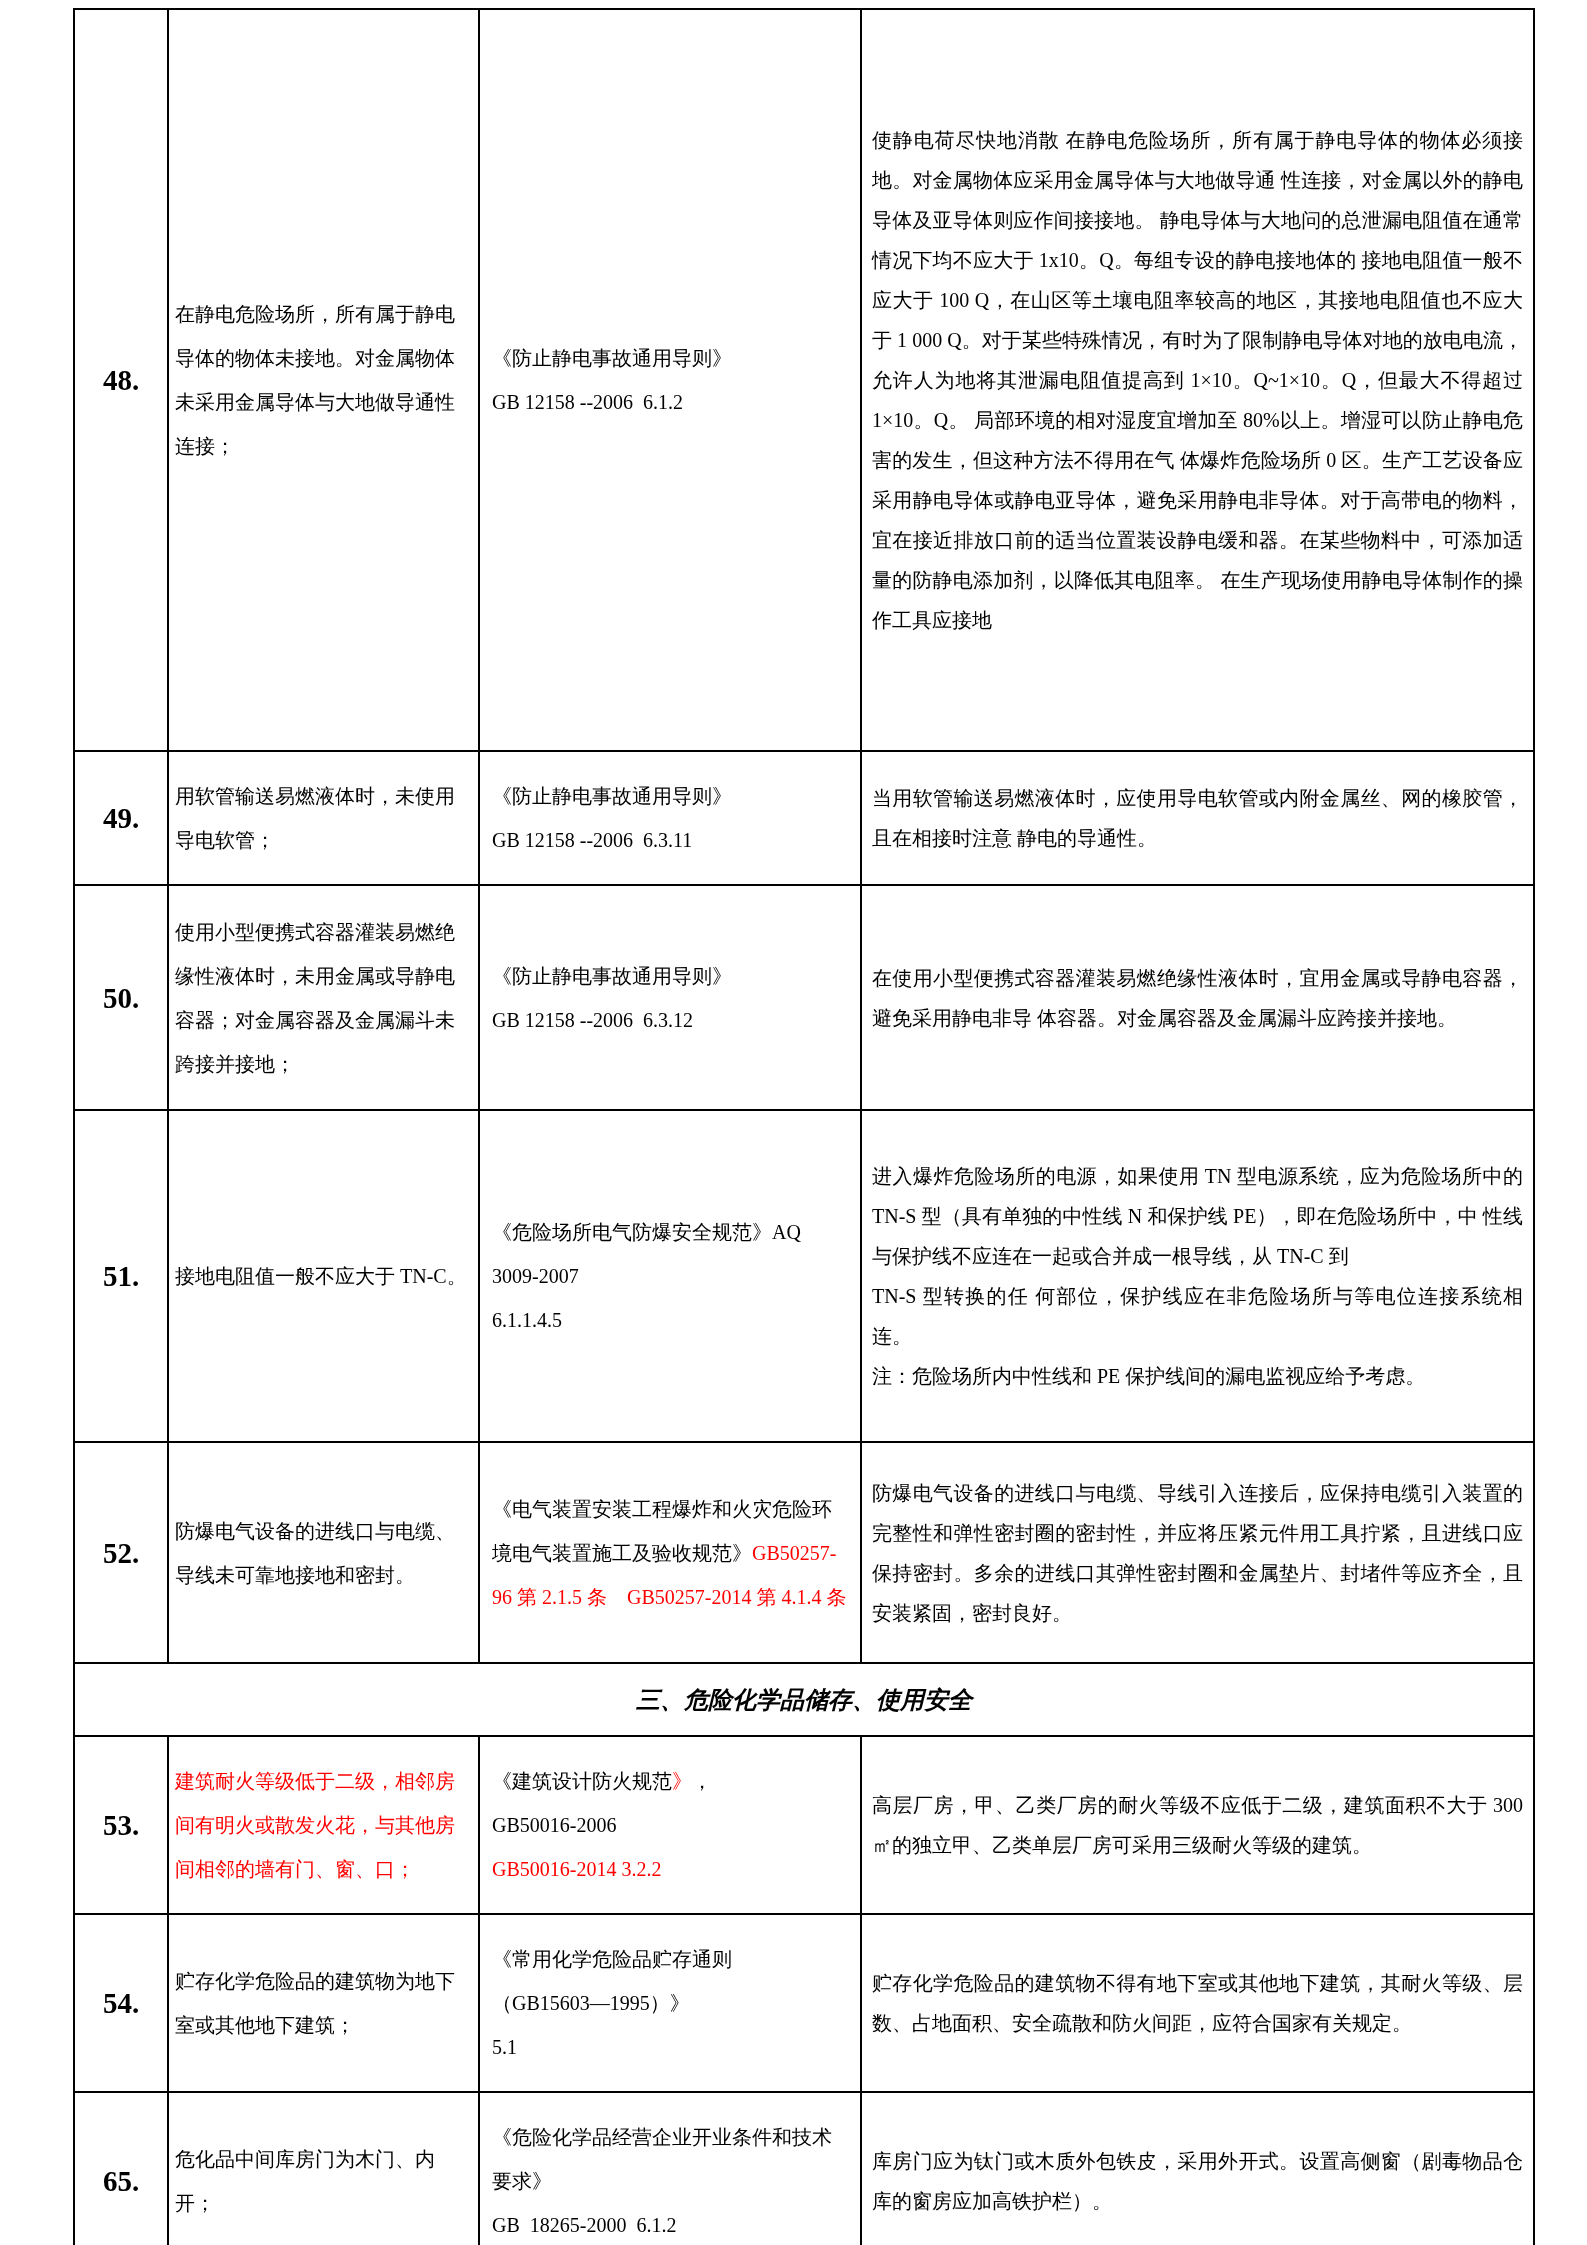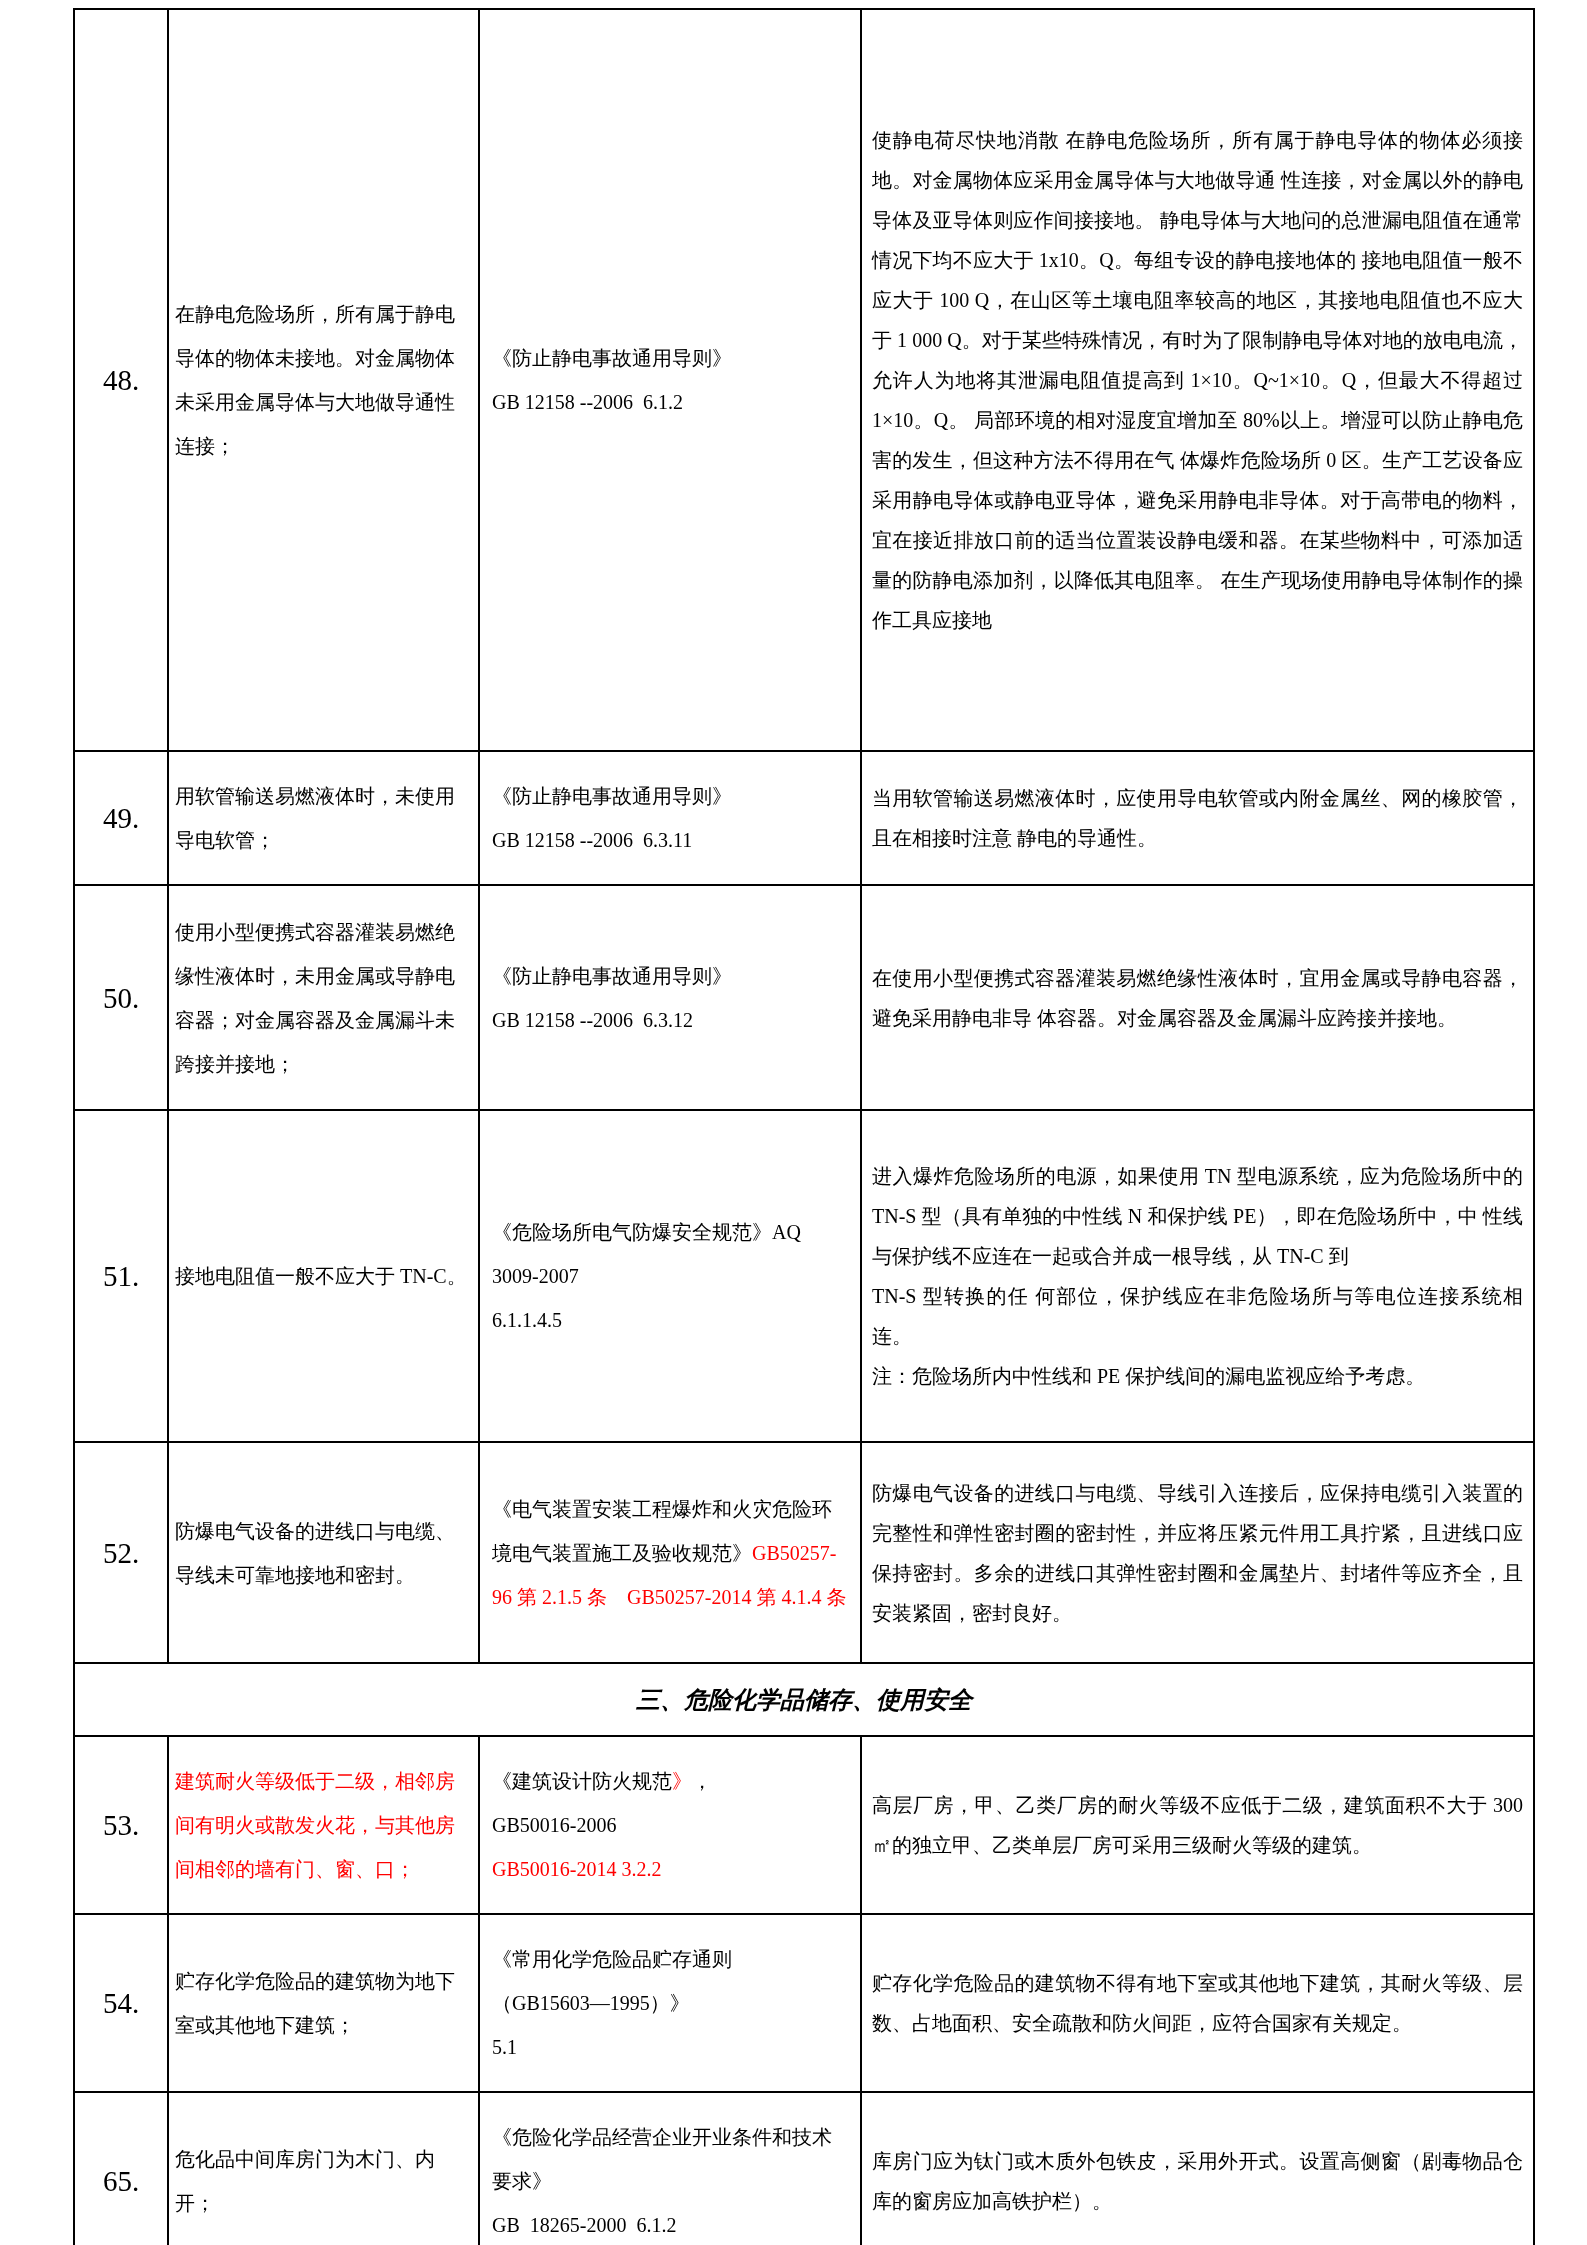--- a/index.html
+++ b/index.html
@@ -36,21 +36,21 @@
     align-items: center;
     font-size: 20px;
     line-height: 44px;
   }
   .cell .txt {
     white-space: pre-wrap;
     width: 100%;
   }
   .cell.num {
     justify-content: center;
-    font-weight: normal;
+    font-weight: bold;
     font-size: 29px;
   }
   .cell.num .txt { width: auto; }
   .cell.hazard  { padding: 6px 6px; }
   .cell.standard{ padding: 22px 12px; }
   .cell.detail  { padding: 6px 10px; line-height: 40px; text-align: justify; }
   .section-row {
     box-sizing: border-box;
     border-right: 2px solid var(--border, #000);
     border-bottom: 2px solid var(--border, #000);

